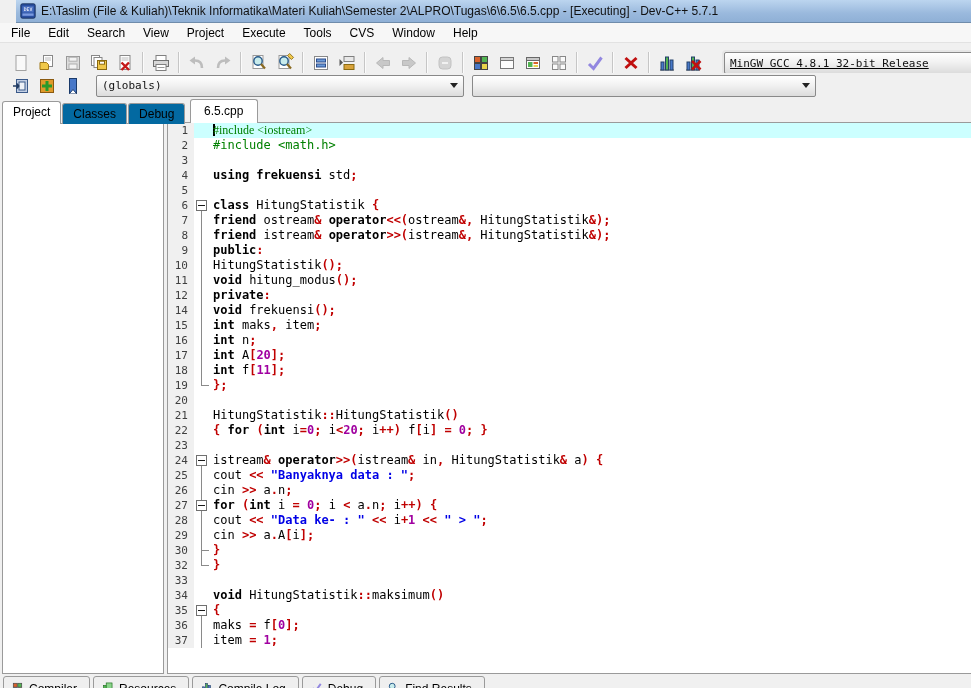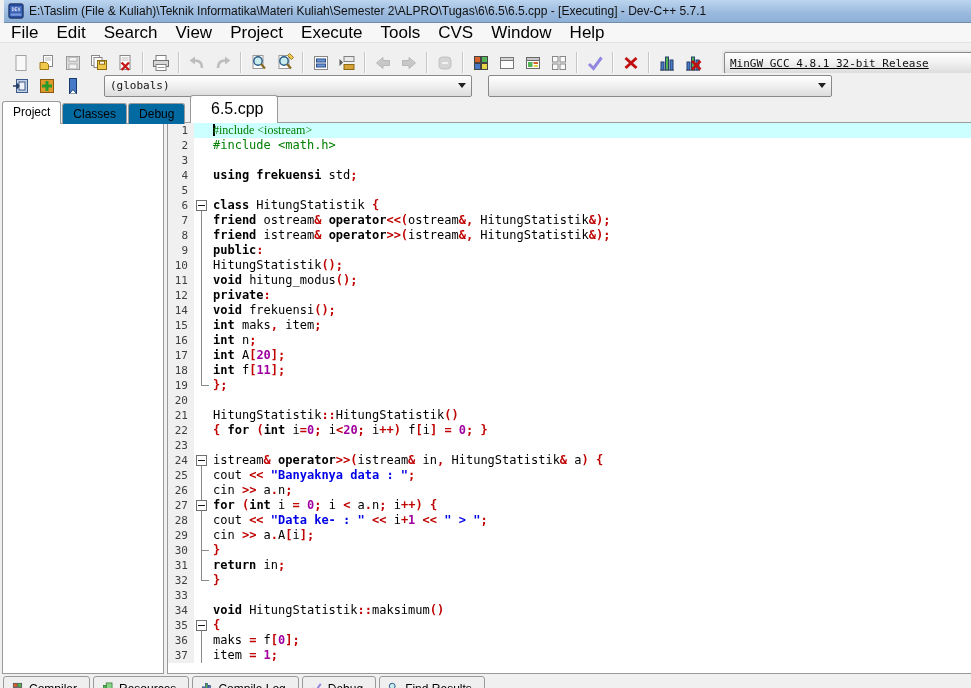--- a/index.html
+++ b/index.html
@@ -1,31 +1,31 @@
 <!DOCTYPE html>
 <html style="--c-hl: #ccffff; --c-keyword: #000000; --c-symbol: #c00000; --c-number: #a000a0; --c-string: #0000e6; --c-preprocessor: #008000;"><head>
 <meta charset="utf-8">
 <style>
   html,body{margin:0;padding:0;background:#d8d8d8;}
   .window{position:relative;width:971px;height:688px;overflow:hidden;background:#f0f0f0;
           font-family:"Liberation Sans",sans-serif;-webkit-font-smoothing:antialiased;}
   
-  .titlebar{position:absolute;left:4px;top:0;right:0;height:22px;
+  .titlebar{position:absolute;left:16px;top:0;right:0;height:22px;
             background:linear-gradient(#bcd5ef,#9ab9dd 60%,#8fb0d6);
             border-bottom:1px solid #6f8cab;display:flex;align-items:center;gap:5px;
             padding-left:4px;font-size:12px;color:#111;}
   .app-icon{width:16px;height:16px;flex:none;}
   
   .menubar{position:absolute;left:0;top:23px;right:0;height:19px;background:#f7f7f7;
            border-bottom:1px solid #e2e2e2;display:flex;align-items:center;padding-left:2px;}
-  .menu-item{padding:2px 9px;font-size:17px;color:#000;}
+  .menu-item{padding:2px 9px;font-size:12px;color:#000;}
   
   .toolbar{position:absolute;left:0;right:0;display:flex;align-items:center;background:#f0f0f0;}
   #toolbar-main{top:48px;height:30px;border-bottom:1px solid #ddd;padding-left:8px;text-decoration:underline;}
-  #toolbar-class{top:73px;height:25px;padding-left:8px;gap:8px;}
+  #toolbar-class{top:73px;height:25px;padding-left:8px;}
   .tb-btn{width:26px;height:26px;display:flex;align-items:center;justify-content:center;flex:none;}
   .tb-btn svg{display:block;}
   .tb-sep{width:0;height:22px;border-left:1px solid #c6c6c6;border-right:1px solid #fbfbfb;
           margin:0 4px;flex:none;}
   .combo{height:20px;border:1px solid #898989;border-radius:2px;
          background:linear-gradient(#fff,#f2f2f2 45%,#dcdcdc);
          display:flex;align-items:center;padding:0 5px;flex:none;
          font-family:"DejaVu Sans Mono","Liberation Mono",monospace;font-size:11px;color:#111;}
   .combo .arrow{margin-left:auto;width:0;height:0;border-left:4px solid transparent;
                 border-right:4px solid transparent;border-top:5px solid #222;}
@@ -35,21 +35,21 @@
   
   .left-tabs{position:absolute;left:2px;top:100px;height:24px;display:flex;align-items:flex-end;z-index:3;}
   .ltab{border:1px solid #9a9a9a;border-bottom:none;border-radius:3px 3px 0 0;background:#0369a1;
         font-size:12px;padding:3px 10px 3px 10px;margin-right:1px;color:#000;}
   .ltab.active{background:#fff;padding-bottom:5px;position:relative;z-index:4;}
   .left-body{position:absolute;left:2px;top:123px;width:160px;bottom:14px;background:#fff;
              border:1px solid #9a9a9a;z-index:2;}
   
   .editor-tabs{position:absolute;left:190px;top:99px;height:24px;display:flex;align-items:flex-end;z-index:3;}
   .etab{border:1px solid #9a9a9a;border-bottom:none;border-radius:3px 3px 0 0;background:#fff;
-        font-size:16px;padding:4px 14px 5px 20px;color:#000;}
+        font-size:12px;padding:4px 14px 5px 13px;color:#000;}
   .editor-content{position:absolute;left:167px;top:122px;right:0;bottom:14px;background:#fff;
                   border:1px solid #9a9a9a;border-right:none;overflow:hidden;z-index:2;}
   .row{display:flex;height:15px;}
   .ln{width:26px;flex:none;background:#f0f0f0;color:#3f3f3f;text-align:right;padding-right:6px;
       box-sizing:border-box;font-family:"DejaVu Sans Mono","Liberation Mono",monospace;
       font-size:11px;line-height:15px;}
   .fold{position:relative;width:16px;flex:none;}
   .fold .vl{position:absolute;left:7px;top:0;height:15px;width:1px;background:#8a8a8a;}
   .fold .vlh{position:absolute;left:7px;top:0;height:8px;width:1px;background:#8a8a8a;}
   .fold .vb{position:absolute;left:7px;top:13px;height:2px;width:1px;background:#8a8a8a;}
@@ -560,27 +560,20 @@
       </div>
       <div class="row">
         <span class="ln">30</span>
         <span class="fold">
           <i class="vl"></i>
           <i class="hb"></i>
         </span>
         <span class="code"><span class="tk-s">}</span></span>
       </div>
       <div class="row">
-        <span class="ln">31</span>
-        <span class="fold">
-          <i class="vl"></i>
-        </span>
-        <span class="code"><span class="tk-k">return</span><span class="tk-p"> in</span><span class="tk-s">;</span></span>
-      </div>
-      <div class="row">
         <span class="ln">32</span>
         <span class="fold">
           <i class="vlh"></i>
           <i class="hb"></i>
         </span>
         <span class="code"><span class="tk-s">}</span></span>
       </div>
       <div class="row">
         <span class="ln">33</span>
         <span class="fold"></span>

